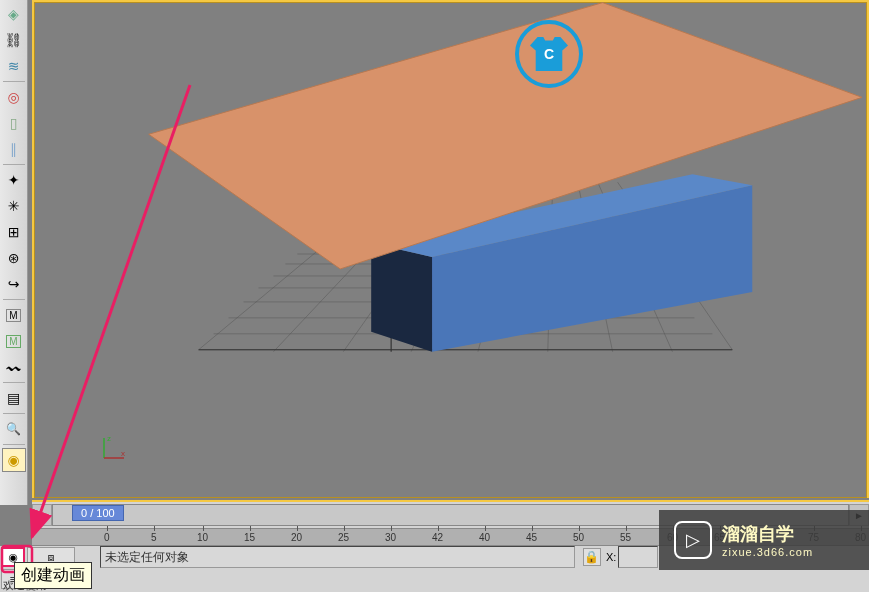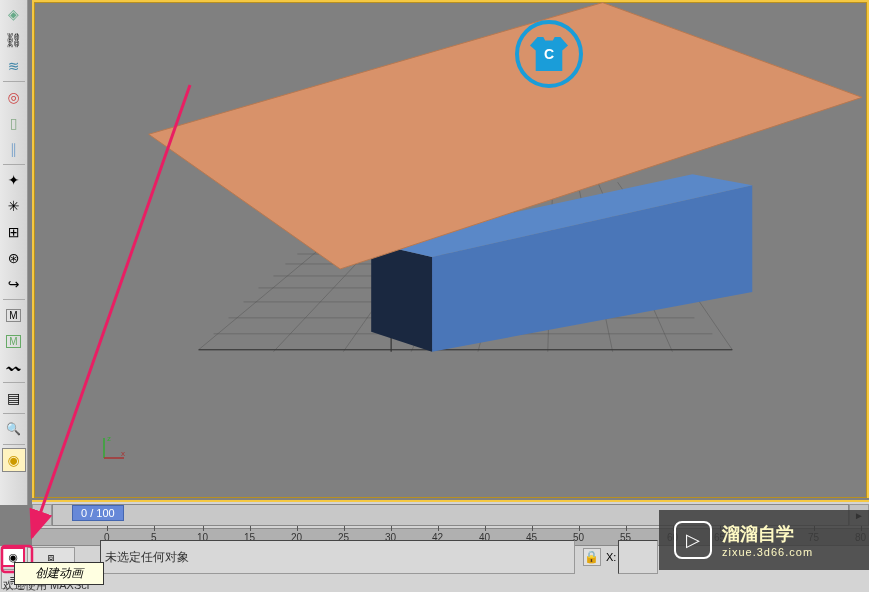--- a/index.html
+++ b/index.html
@@ -194,24 +194,23 @@
       border: 2px solid #e91e63;
       background: #fff;
     }
     
     .tooltip {
       position: absolute;
       left: 14px;
       top: 562px;
       background: #ffffe1;
       border: 1px solid #333;
-      padding: 2px 20px;
-      font-size: 12px;
+      padding: 2px 6px;
+      font-size: 16px;
       z-index: 20;
-      font-style: italic;
     }
     
     .welcome-text {
       position: absolute;
       left: 0;
       top: 578px;
       font-size: 11px;
       color: #333;
       padding-left: 3px;
     }
@@ -222,21 +221,21 @@
       flex: 1;
     }
     .status-row {
       display: flex;
       height: 22px;
       align-items: center;
     }
     .status-input {
       border: 1px inset #999;
       background: #d8d8d8;
-      height: 34px;
+      height: 22px;
       font-size: 12px;
       padding: 0 4px;
       color: #333;
     }
     .coord-label {
       font-size: 11px;
       padding: 0 2px;
     }
     .lock-icon {
       width: 18px;

